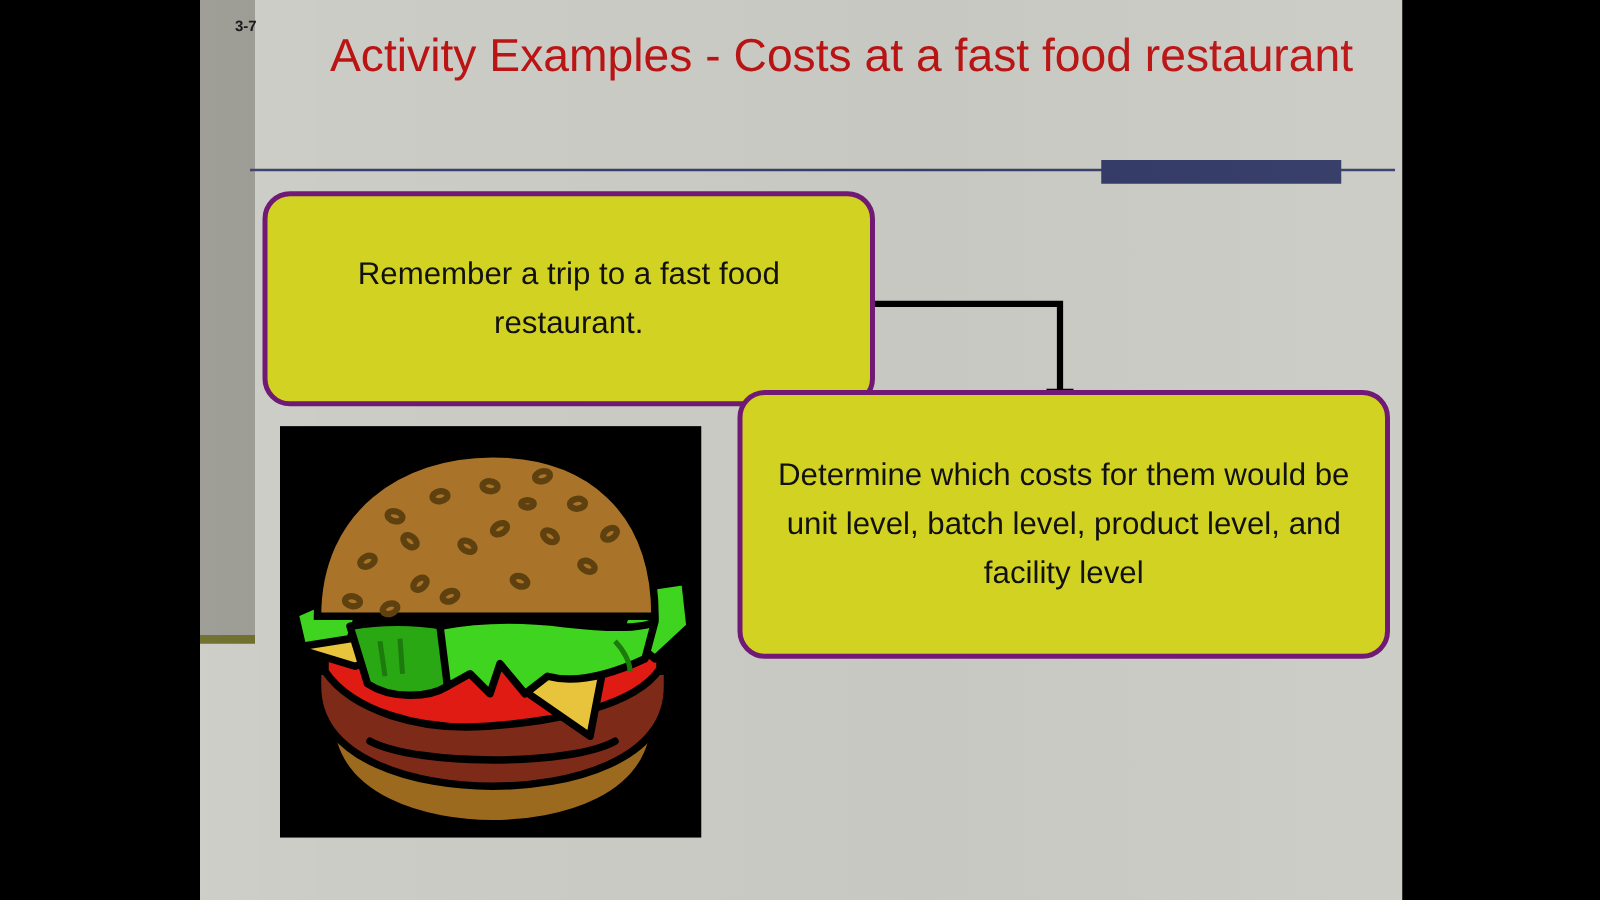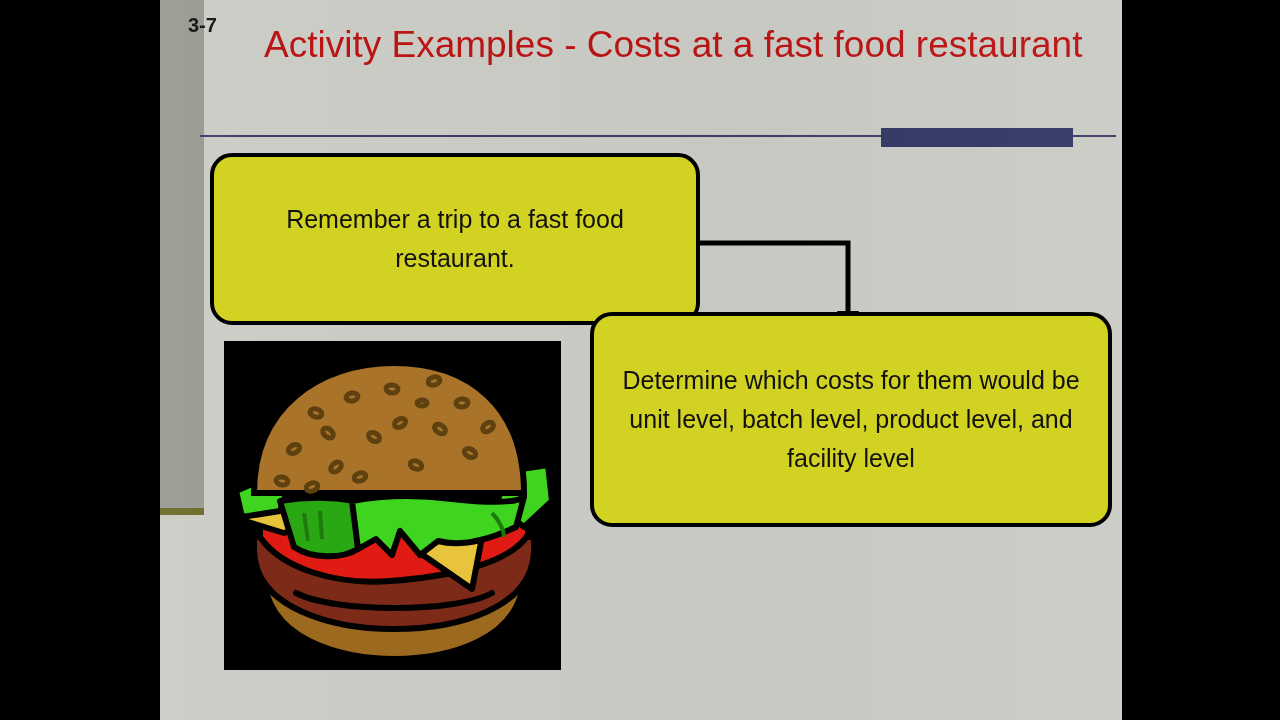--- a/index.html
+++ b/index.html
@@ -59,21 +59,21 @@
     width: 44px;
     height: 7px;
     background: #6b6b28;
   }
 
   
   .page-number {
     position: absolute;
     left: 28px;
     top: 14px;
-    font-size: 20px;
+    font-size: 12px;
     font-weight: bold;
     color: #1a1a1a;
     letter-spacing: 0px;
     z-index: 5;
   }
 
   
   .title {
     position: absolute;
     left: 104px;
@@ -101,21 +101,21 @@
     top: 128px;
     width: 192px;
     height: 19px;
     background: #333a66;
   }
 
   
   .callout {
     position: absolute;
     background: #d2d223;
-    border: 4px solid #000000;
+    border: 4px solid #701a75;
     border-radius: 22px;
     box-sizing: border-box;
     display: flex;
     align-items: center;
     justify-content: center;
     text-align: center;
     color: #111111;
   }
 
   .callout-1 {

